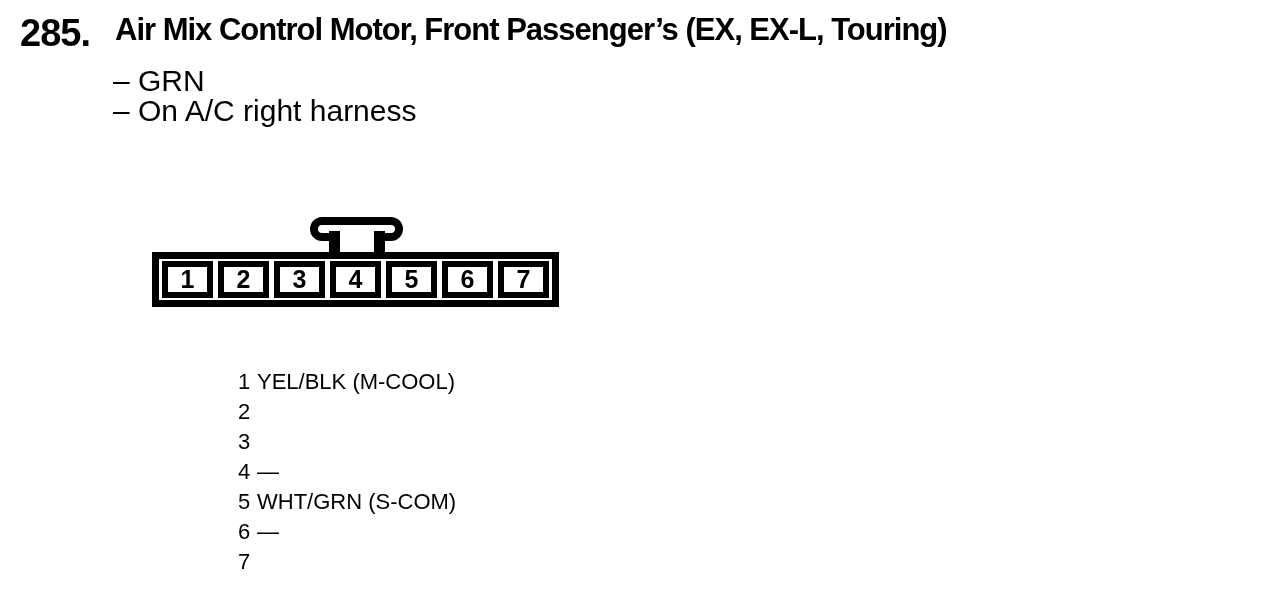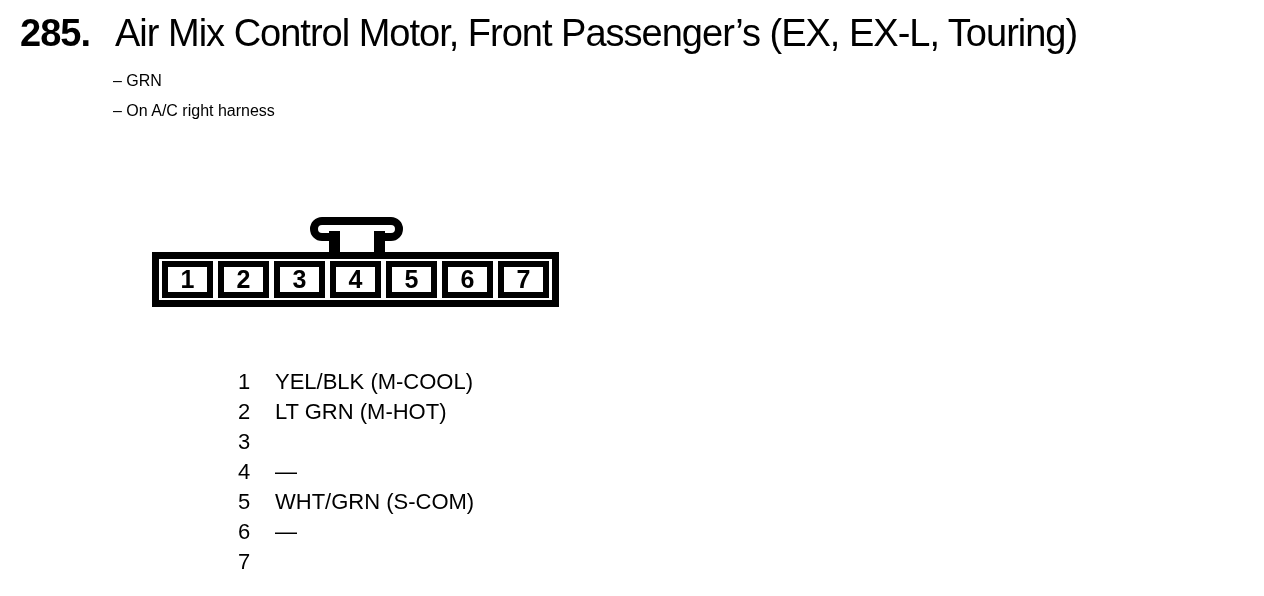--- a/index.html
+++ b/index.html
@@ -27,31 +27,31 @@
     white-space: nowrap;
   }
   .sec-num {
     flex: none;
     width: 95px;
     font-size: 38px;
     font-weight: bold;
     letter-spacing: -1px;
   }
   .sec-title {
-    font-size: 38px;
-    font-weight: normal;
+    font-size: 31px;
+    font-weight: bold;
     letter-spacing: -1px;
   }
 
   
   .notes {
     position: absolute;
     left: 113px;
     top: 66px;
-    font-size: 16px;
+    font-size: 30px;
     line-height: 29.5px;
     letter-spacing: 0;
   }
   .note { white-space: nowrap; }
 
   
   .diagram {
     position: absolute;
     left: 152px;
     top: 215px;
@@ -113,21 +113,21 @@
   
   .pinout {
     position: absolute;
     left: 238px;
     top: 367px;
     font-size: 22px;
     line-height: 30px;
   }
   .pinout-row { display: flex; white-space: nowrap; }
   .pin-num { flex: none; width: 13px; }
-  .wire-label { margin-left: 24px; }
+  .wire-label { margin-left: 6px; }
 </style>
 </head>
 <body>
 
 <div class="page">
 
   <div class="title-row">
     <span class="sec-num">285.</span>
     <span class="sec-title">Air Mix Control Motor, Front Passenger’s (EX, EX-L, Touring)</span>
   </div>
@@ -151,21 +151,20 @@
     </div>
   </div>
 
   <div class="pinout">
     <div class="pinout-row">
       <span class="pin-num">1</span>
       <span class="wire-label">YEL/BLK (M-COOL)</span>
     </div>
     <div class="pinout-row">
       <span class="pin-num">2</span>
-      <span class="wire-label">LT GRN (M-HOT)</span>
     </div>
     <div class="pinout-row">
       <span class="pin-num">3</span>
     </div>
     <div class="pinout-row">
       <span class="pin-num">4</span>
       <span class="wire-label">—</span>
     </div>
     <div class="pinout-row">
       <span class="pin-num">5</span>

